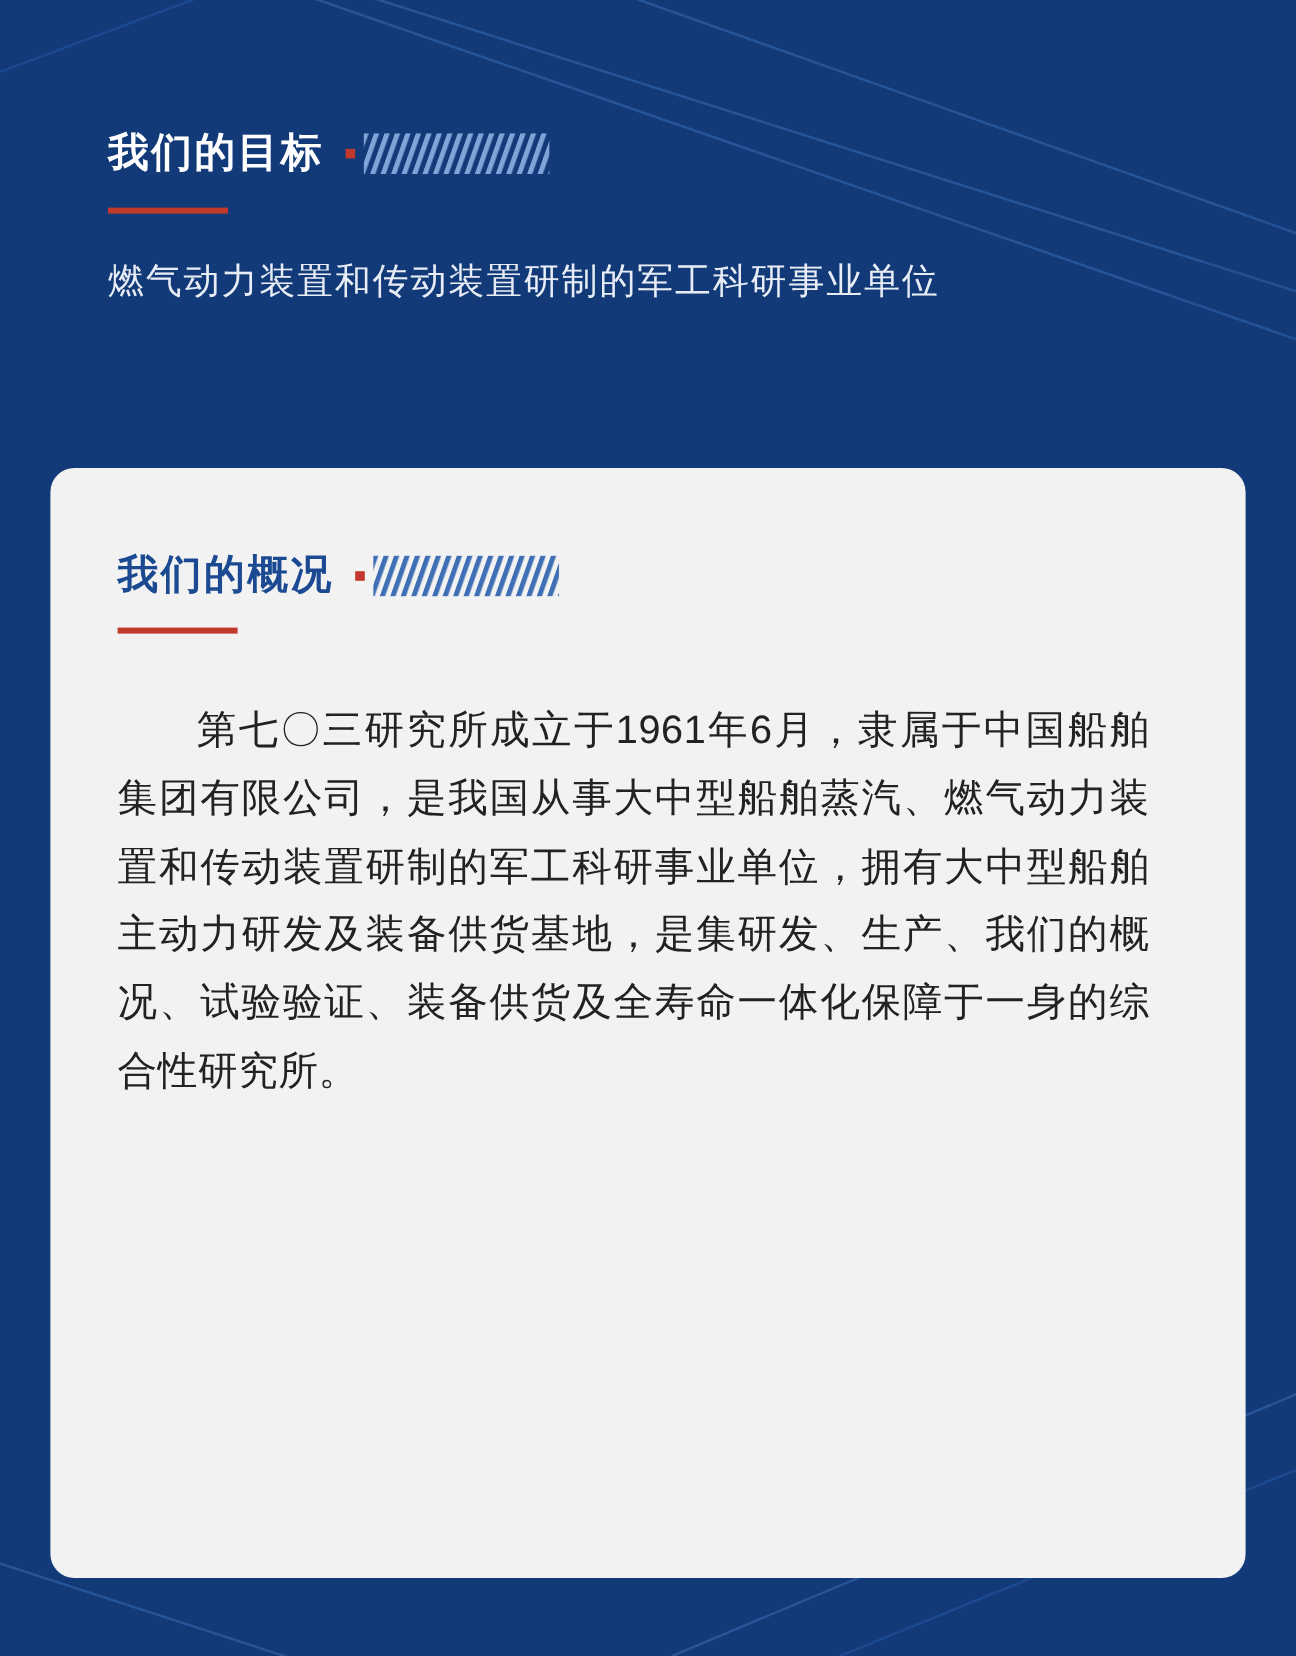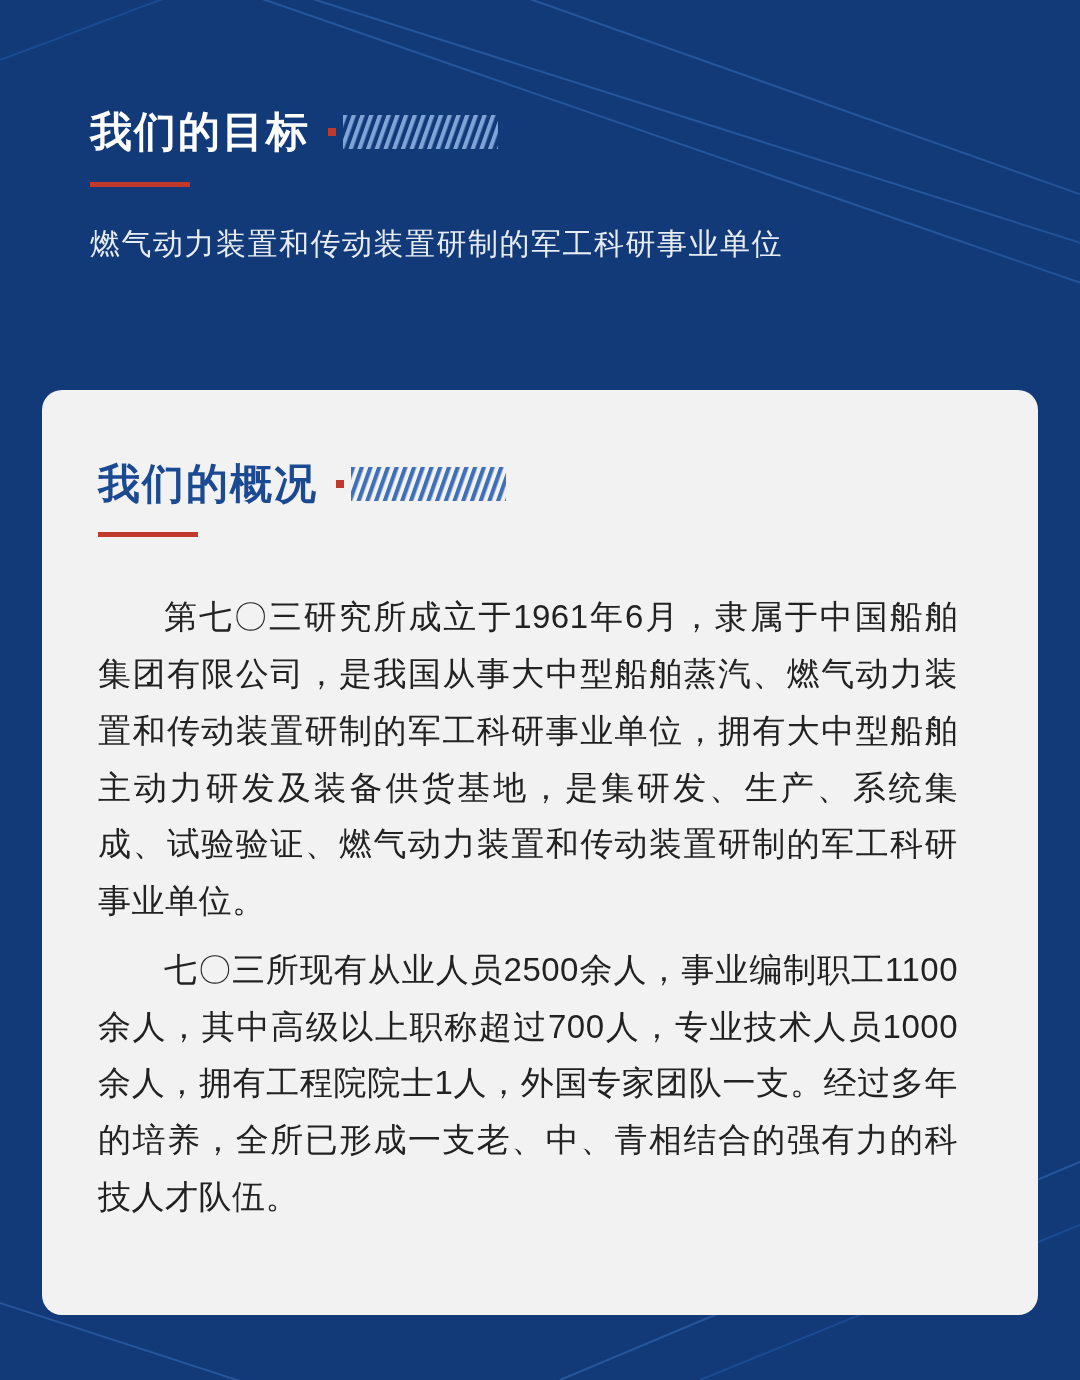--- a/index.html
+++ b/index.html
@@ -32,21 +32,21 @@
     left: 90px;
     top: 108px;
     width: 900px;
   }
   .heading-row {
     display: flex;
     align-items: center;
     gap: 18px;
   }
   .heading-title {
-    font-size: 42px;
+    font-size: 34px;
     font-weight: bold;
     letter-spacing: 2px;
     line-height: 1.15;
     white-space: nowrap;
   }
   .heading-title.on-blue { color: #ffffff; }
   .heading-title.on-white { color: #1b4a92; }
 
   .hatch-deco {
     width: 170px;
@@ -160,16 +160,15 @@
             <rect x="0" y="0" width="4.5" height="34" fill="#3f6fb5"></rect>
           </pattern>
         </defs>
         <rect x="0" y="0" width="160" height="34" fill="url(#hatchB)"></rect>
       </svg>
     </div>
   </div>
   <div class="red-rule"></div>
 
   <div class="profile-body">
-    <p>第七〇三研究所成立于1961年6月，隶属于中国船舶集团有限公司，是我国从事大中型船舶蒸汽、燃气动力装置和传动装置研制的军工科研事业单位，拥有大中型船舶主动力研发及装备供货基地，是集研发、生产、系统集成、试验验证、燃气动力装置和传动装置研制的军工科研事业单位。</p>
-    <p>七〇三所现有从业人员2500余人，事业编制职工1100余人，其中高级以上职称超过700人，专业技术人员1000余人，拥有工程院院士1人，外国专家团队一支。经过多年的培养，全所已形成一支老、中、青相结合的强有力的科技人才队伍。</p>
+    <p>第七〇三研究所成立于1961年6月，隶属于中国船舶集团有限公司，是我国从事大中型船舶蒸汽、燃气动力装置和传动装置研制的军工科研事业单位，拥有大中型船舶主动力研发及装备供货基地，是集研发、生产、我们的概况、试验验证、装备供货及全寿命一体化保障于一身的综合性研究所。</p>
   </div>
 </section>
 
 </body></html>

